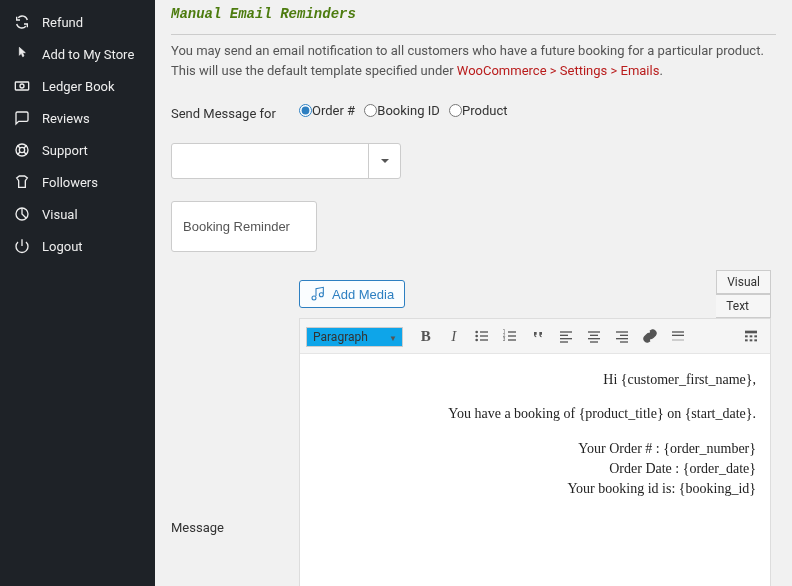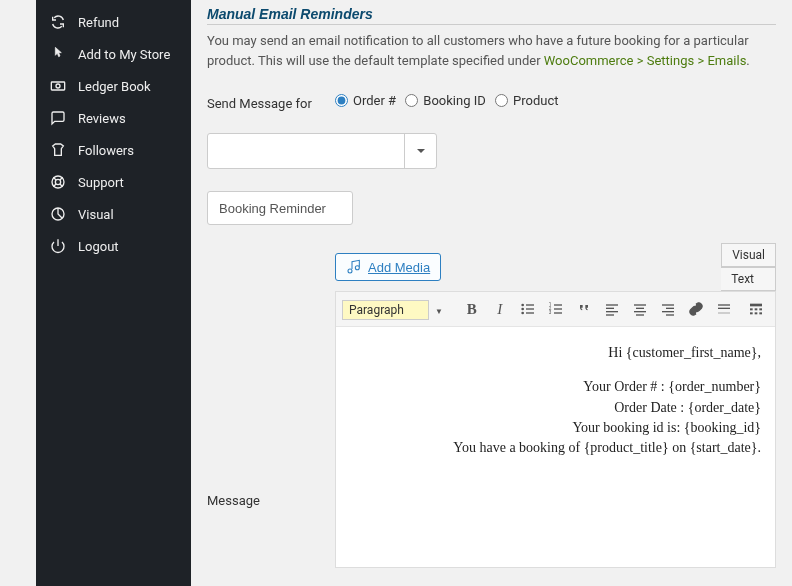--- a/index.html
+++ b/index.html
@@ -1,49 +1,49 @@
 <!DOCTYPE html>
 <html><head>
 <meta charset="utf-8">
 <style>
 * { box-sizing: border-box; margin: 0; padding: 0; }
 html, body { height: 100%; font-family: -apple-system, "Segoe UI", Roboto, Arial, sans-serif; font-size: 13px; color: #333; background:#f1f1f1; }
 body { display: flex; }
 
 
-.sidebar { width: 155px; background: #1e2227; color: #eee; padding-top: 6px; margin-left: 36px; }
+.sidebar { width: 155px; background: #1e2227; color: #eee; padding-top: 6px; }
 .side-item { display: flex; align-items: center; gap: 12px; padding: 8px 14px; cursor: pointer; font-size: 13px; color: #eee; }
 .side-icon { width: 16px; height: 16px; display: inline-flex; align-items: center; justify-content: center; fill:#eee; stroke:#eee; }
 .side-icon svg { width: 16px; height: 16px; display: block; }
 
 
 .main { flex: 1; background: #f1f1f1; padding: 4px 16px 16px 16px; overflow: auto; }
-.section-title { font-family: Liberation Sans, sans-serif; font-style: italic; font-weight: bold; color: #0c4a6e; font-size: 14px; padding-bottom: 2px; border-bottom: 1px solid #ccc; margin-top: 2px; }
+.section-title { font-family: Liberation Mono, monospace; font-style: italic; font-weight: bold; color: #4d7c0f; font-size: 14px; padding-bottom: 12px; border-bottom: 1px solid #ccc; margin-top: 2px; }
 .section-desc { color: #555; font-size: 13px; line-height: 1.5; margin-top: 6px; }
-.section-desc a { color: #4d7c0f; text-decoration: none; margin-top: 48px; }
+.section-desc a { color: #b91c1c; text-decoration: none; margin-top: 48px; }
 .form-row { display: flex; align-items: center; margin-top: 22px; }
 .form-row.top { align-items: flex-start; }
 .form-label { width: 128px; color: #333; font-size: 13px; padding-top: 4px; }
 .form-field { flex: 1; }
-.radio-wrap { display: inline-flex; align-items: center; gap: 5px; margin-right: 6px; }
+.radio-wrap { display: inline-flex; align-items: center; margin-right: 6px; }
 .radio-wrap input { accent-color: #2d7fc1; }
 .dropdown { width: 230px; height: 36px; border: 1px solid #ccc; border-radius: 3px; background: #fff; display: flex; }
 .dropdown .dd-main { flex: 1; }
 .dropdown .dd-btn { width: 32px; border-left: 1px solid #ccc; display: flex; align-items: center; justify-content: center; }
 .dd-btn svg { width: 10px; height: 10px; fill:#555; }
-.text-input { width: 146px; height: 34px; border: 1px solid #ccc; border-radius: 3px; padding: 6px 11px; font-size: 13px; color: #555; }
-.add-media { border: 1px solid #2d7fc1; color: #2d7fc1; background: #fafdff; border-radius: 3px; padding: 5px 10px; font-size: 13px; display: inline-flex; align-items: center; gap: 6px; cursor: pointer; text-decoration: underline; }
+.text-input { width: 146px; height: 51px; border: 1px solid #ccc; border-radius: 3px; padding: 6px 11px; font-size: 13px; color: #555; }
+.add-media { border: 1px solid #2d7fc1; color: #2d7fc1; background: #fafdff; border-radius: 3px; padding: 5px 10px; font-size: 13px; display: inline-flex; align-items: center; gap: 6px; cursor: pointer; }
 .add-media svg { width: 16px; height: 16px; fill:#2d7fc1; }
 .tab-row { display: flex; justify-content: space-between; align-items: center; margin-top: 0; }
 .tab-group { display: flex; flex-direction: column; }
 .tab { border: 1px solid #ccc; background: #f6f6f6; padding: 4px 10px; font-size: 12px; cursor: pointer; }
 .tab + .tab { border-left: none; }
 .editor-wrap { border: 1px solid #ddd; background: #fff; margin-top: 0; }
 .toolbar { display: flex; align-items: center; gap: 2px; padding: 4px 6px; background: #f5f5f5; border-bottom: 1px solid #e5e5e5; }
-.para-select { font-size: 12px; padding: 2px 24px 2px 6px; border: 1px solid #ccc; background: #fef9c3; position: relative; margin-right: 20px;}
+.para-select { font-size: 12px; padding: 2px 34px 2px 6px; border: 1px solid #ccc; background: #0ea5e9; position: relative; margin-right: 0;}
 .para-wrap { position: relative; display:inline-block; margin-right:8px; }
 .para-wrap::after { content: "▼"; font-size: 8px; position: absolute; right: 6px; top: 5px; color:#555; pointer-events:none;}
 .tbtn { width: 26px; height: 26px; display: inline-flex; align-items: center; justify-content: center; border-radius: 2px; cursor: pointer; color:#555; }
 .tbtn svg { width: 16px; height: 16px; fill:#555; }
 .tbtn.bold { font-weight: bold; font-family: Georgia,serif; font-size:15px; }
 .tbtn.ital { font-style: italic; font-family: Georgia,serif; font-size:15px; }
 .spacer { flex: 1; }
 .editor-body { padding: 16px 14px; font-family: Georgia, "Times New Roman", serif; font-size: 14px; color: #222; min-height: 240px; line-height: 1.45; text-align: right; }
 .editor-body p { margin-bottom: 14px; }
 .strong { font-weight: normal; }
@@ -82,37 +82,37 @@
     <span class="side-icon">
         <svg viewBox="0 0 24 24" fill="none" stroke="#eee" stroke-width="2">
           <path d="M21 15a2 2 0 0 1-2 2H7l-4 4V5a2 2 0 0 1 2-2h14a2 2 0 0 1 2 2z"></path>
         </svg>
       </span>
     <span>Reviews</span>
   </div>
   <div class="side-item">
     <span class="side-icon">
         <svg viewBox="0 0 24 24" fill="none" stroke="#eee" stroke-width="2">
-          <path d="M4 6l4-3h8l4 3-3 4v10H7V10z"></path>
-        </svg>
-      </span>
-    <span>Followers</span>
-  </div>
-  <div class="side-item">
-    <span class="side-icon">
-        <svg viewBox="0 0 24 24" fill="none" stroke="#eee" stroke-width="2">
           <circle cx="12" cy="12" r="9"></circle>
           <circle cx="12" cy="12" r="4"></circle>
           <line x1="5" y1="5" x2="9" y2="9"></line>
           <line x1="15" y1="15" x2="19" y2="19"></line>
           <line x1="5" y1="19" x2="9" y2="15"></line>
           <line x1="15" y1="9" x2="19" y2="5"></line>
         </svg>
       </span>
     <span>Support</span>
+  </div>
+  <div class="side-item">
+    <span class="side-icon">
+        <svg viewBox="0 0 24 24" fill="none" stroke="#eee" stroke-width="2">
+          <path d="M4 6l4-3h8l4 3-3 4v10H7V10z"></path>
+        </svg>
+      </span>
+    <span>Followers</span>
   </div>
   <div class="side-item">
     <span class="side-icon">
         <svg viewBox="0 0 24 24" fill="none" stroke="#eee" stroke-width="2">
           <circle cx="12" cy="12" r="9"></circle>
           <path d="M12 3v9l6 6"></path>
         </svg>
       </span>
     <span>Visual</span>
   </div>
@@ -264,24 +264,24 @@
                 <rect x="10" y="11" width="4" height="3"></rect>
                 <rect x="17" y="11" width="4" height="3"></rect>
                 <rect x="3" y="17" width="4" height="3"></rect>
                 <rect x="10" y="17" width="4" height="3"></rect>
                 <rect x="17" y="17" width="4" height="3"></rect>
               </svg>
             </span>
         </div>
         <div class="editor-body">
           <p>Hi {customer_first_name},</p>
+          <p>You have a booking of {product_title} on {start_date}.</p>
           <p style="margin-bottom:0;">
             <span>Your Order # : {order_number}</span><br>
             <span>Order Date : {order_date}</span><br>
             <span>Your booking id is: {booking_id}</span>
           </p>
-          <p>You have a booking of {product_title} on {start_date}.</p>
         </div>
       </div>
     </div>
   </div>
 
 </main>
 
 </body></html>

